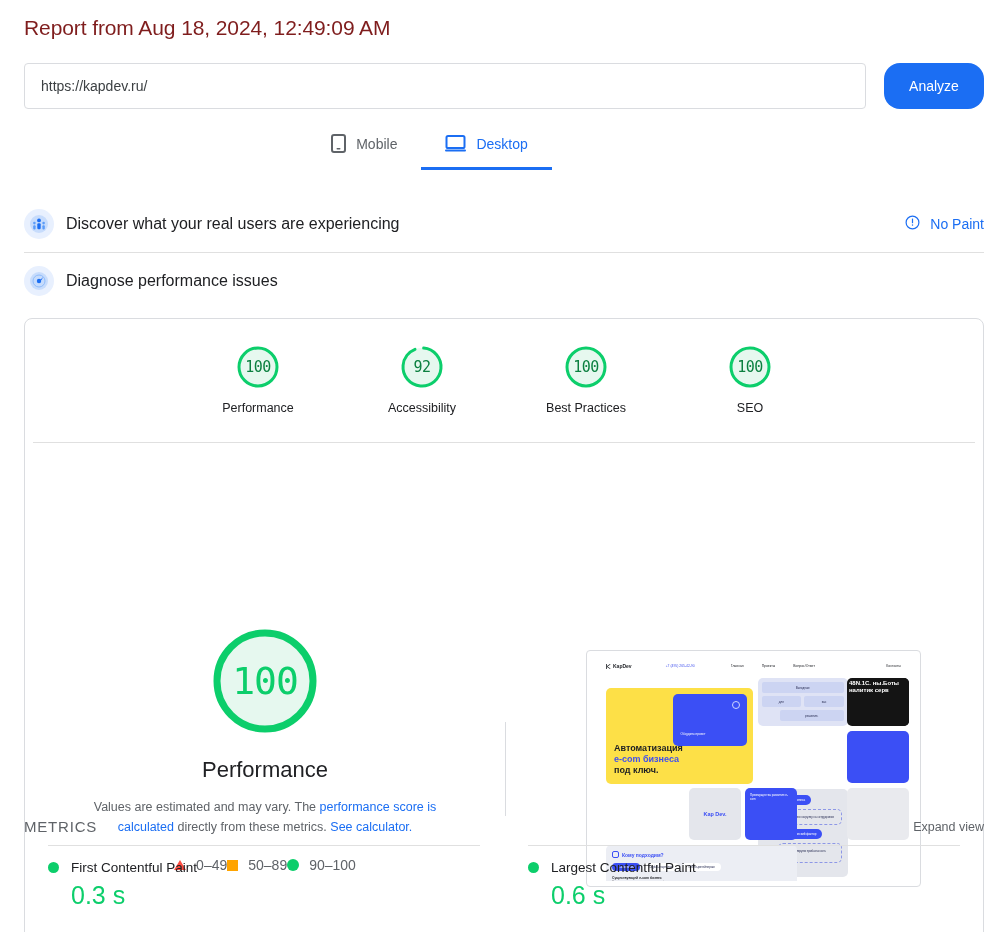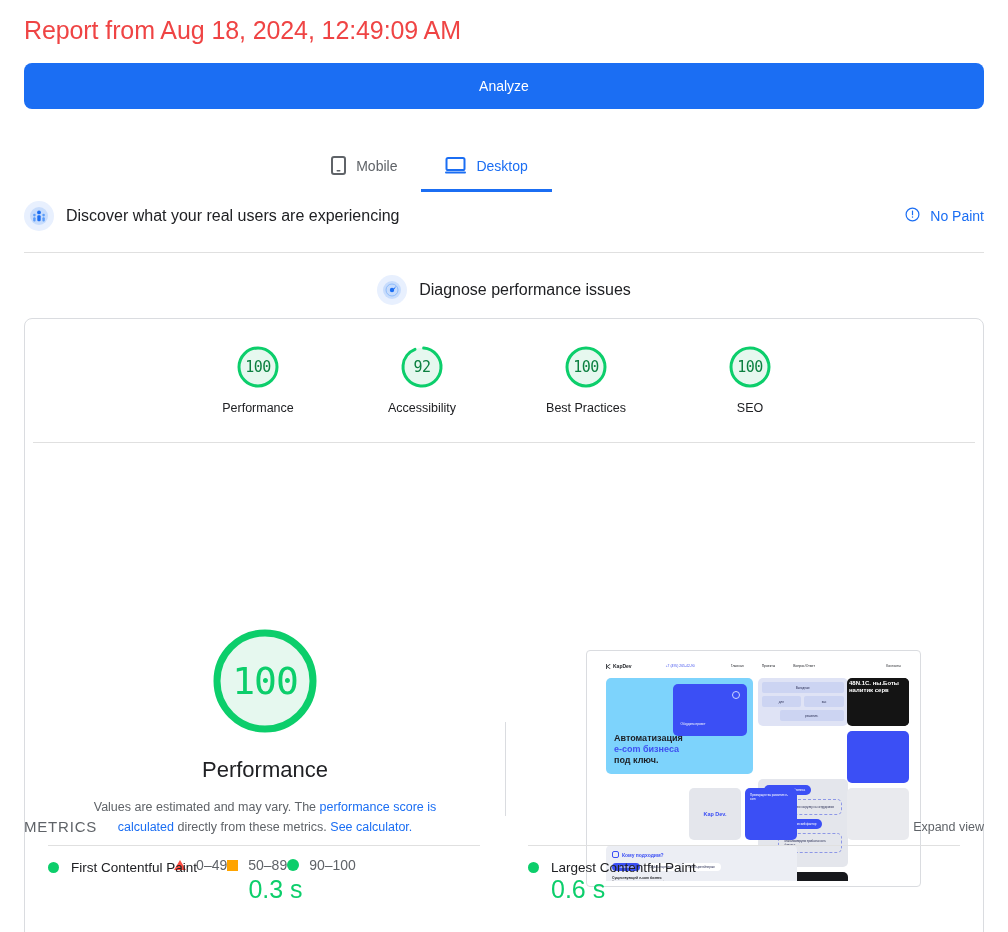--- a/index.html
+++ b/index.html
@@ -9,71 +9,71 @@
     background: #ffffff;
     font-family: "Liberation Sans", sans-serif;
     color: #202124;
     overflow: hidden;
   }
   .page { position: relative; width: 1008px; height: 932px; }
 
   
   .report-title {
     position: absolute; left: 24px; top: 16px;
-    font-size: 25px; font-weight: 400; color: #ef4444;
+    font-size: 21px; font-weight: 400; color: #7f1d1d;
     letter-spacing: -0.1px; white-space: nowrap;
   }
   .search-row {
     position: absolute; left: 24px; top: 63px;
     width: 960px; height: 46px;
     display: flex; align-items: stretch; gap: 18px;
   }
   .url-field {
     flex: 0 0 842px; height: 46px;
     border: 1px solid #dadce0; border-radius: 4px;
     background: #fff;
     display: flex; align-items: center;
     padding: 0 16px;
     font-size: 14px; color: #3c4043;
     font-family: "Liberation Sans", sans-serif;
     outline: none;
   }
   .analyze-btn {
     flex: 1 1 auto; height: 46px;
     background: #1b6ef3; color: #fff;
-    border: none; border-radius: 8px;
+    border: none; border-radius: 16px;
     font-size: 14px; font-weight: 500;
     font-family: "Liberation Sans", sans-serif;
     cursor: pointer;
     display: flex; align-items: center; justify-content: center;
   }
 
   
   .tabs {
-    position: absolute; left: 0; top: 144px; width: 859px;
+    position: absolute; left: 0; top: 122px; width: 859px;
     display: flex; justify-content: center; gap: 0;
   }
   .tab {
     display: flex; align-items: center; gap: 10px;
     padding: 12px 24px 14px 24px;
     font-size: 14px; font-weight: 500;
     color: #5f6368; cursor: pointer;
     border-bottom: 3px solid transparent;
     position: relative;
   }
   .tab.active { color: #1b6ef3; border-bottom-color: #1b6ef3; }
   .tab svg { display: block; }
 
   
   .section-row {
     position: absolute; left: 24px; width: 960px;
     display: flex; align-items: center;
   }
-  .sec-discover { top: 200px; height: 32px; }
-  .sec-diagnose { top: 274px; height: 32px; justify-content: center; }
+  .sec-discover { top: 208px; height: 32px; }
+  .sec-diagnose { top: 265px; height: 32px; }
   .sec-icon {
     width: 30px; height: 30px; border-radius: 50%;
     background: #e8f0fe; flex: 0 0 30px;
     display: flex; align-items: center; justify-content: center;
     margin-right: 12px;
   }
   .sec-title { font-size: 16px; color: #202124; font-weight: 400; }
   .sec-right {
     margin-left: auto; display: flex; align-items: center; gap: 10px;
     color: #1b6ef3; font-size: 14px;
@@ -173,21 +173,21 @@
   .site-logo { font-size: 5px; font-weight: 700; display: flex; align-items: center; gap: 2px; }
   .site-phone { margin-left: 34px; color: #4455ee; font-size: 3.4px; }
   .site-links { margin-left: 36px; display: flex; gap: 18px; font-size: 3.4px; }
   .site-contact { margin-left: auto; font-size: 3.4px; }
   .site-grid {
     position: absolute; left: 14px; right: 6px; top: 22px; bottom: 0;
     display: grid; grid-template-columns: 1.62fr 1fr 0.62fr;
     grid-auto-rows: min-content; gap: 5px;
   }
   .tile { border-radius: 5px; position: relative; overflow: hidden; }
-  .t-hero { background: #7dd3fc; height: 96px; padding: 8px; grid-column: 1; }
+  .t-hero { background: #fde047; height: 96px; padding: 8px; grid-column: 1; margin-top: 10px; }
   .t-hero .hl { font-size: 9px; font-weight: 700; line-height: 11px; position: absolute; bottom: 8px; left: 8px; }
   .t-hero .hl .b { color: #3f4ff0; }
   .t-hero .cta {
     position: absolute; right: 6px; top: 6px; width: 74px; height: 52px;
     background: #3b4ff5; border-radius: 5px;
   }
   .t-hero .cta .ct { position: absolute; left: 8px; bottom: 10px; color: #fff; font-size: 3.2px; line-height: 4px; }
   .t-hero .cta .circ {
     position: absolute; right: 7px; top: 7px; width: 8px; height: 8px;
     border: 0.7px solid #cdd6ff; border-radius: 50%;
@@ -219,38 +219,39 @@
     font-size: 15px; color: #5f6368; letter-spacing: 0.8px; font-weight: 500;
   }
   .expand-view {
     margin-left: auto; font-size: 12.5px; color: #5f6368; cursor: pointer;
   }
   .metrics-grid {
     position: absolute; left: 24px; top: 845px; width: 960px;
     display: flex;
   }
   .metric-col { width: 480px; padding: 0 24px; }
-  .metric-col.first { border-right: 0; text-align: center; }
+  .metric-col.first { border-right: 0; }
   .metric-top { border-top: 1px solid #e0e0e0; padding-top: 14px; }
   .metric-row { display: flex; align-items: center; gap: 12px; }
   .m-dot { width: 11px; height: 11px; border-radius: 50%; background: #0cce6b; flex: 0 0 11px; }
   .m-name { font-size: 13.5px; color: #202124; }
   .m-value {
-    margin-left: 23px;
+    margin-top: 6px; margin-left: 23px;
     font-size: 25px; color: #0cce6b; font-weight: 400;
   }
 </style>
 </head>
 <body>
 
 <div class="page">
 
   <div class="report-title">Report from Aug 18, 2024, 12:49:09 AM</div>
 
   <div class="search-row">
+    <input class="url-field" type="text" value="https://kapdev.ru/" style="">
     <button class="analyze-btn">Analyze</button>
   </div>
 
   <div class="tabs">
     <div class="tab">
       <span>
         <svg width="15" height="19" viewBox="0 0 15 19" fill="none">
           <rect x="1" y="1" width="13" height="17" rx="2" stroke="#5f6368" stroke-width="2"></rect>
           <rect x="5.5" y="14" width="4" height="1.4" rx="0.7" fill="#5f6368"></rect>
         </svg>

